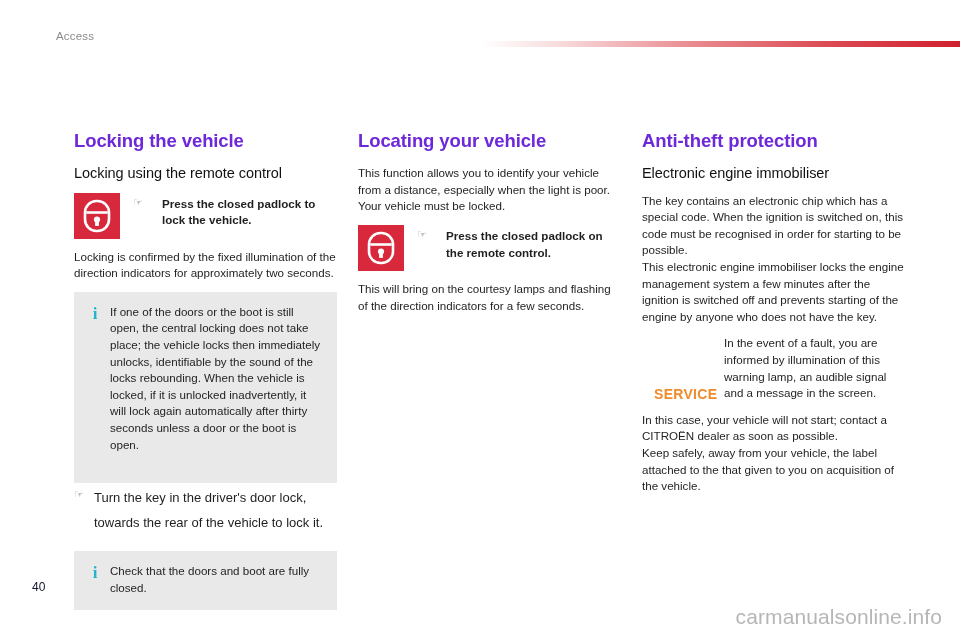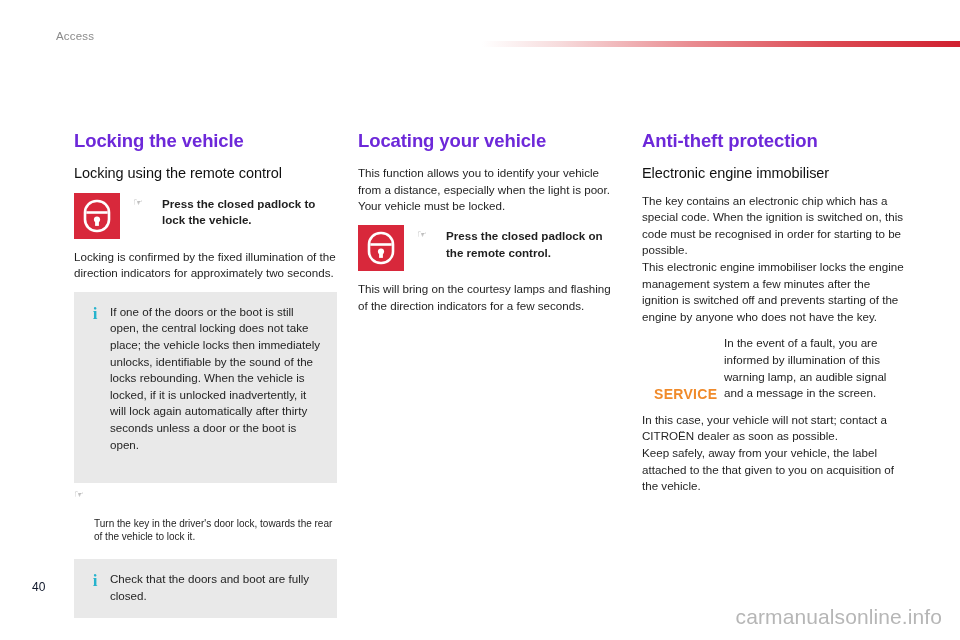--- a/index.html
+++ b/index.html
@@ -128,24 +128,23 @@
   }
   .bullet-row .hb {
     flex: 0 0 20px;
     color: #8a8a8a;
     font-size: 11px;
     line-height: 16.6px;
     padding-top: 1px;
   }
   .bullet-row .txt {
     flex: 1 1 auto;
-    font-size: 10px;
-    line-height: 13px;
-    color: #1f1f1f;
-    margin-top: 32px;
+    font-size: 13px;
+    line-height: 25px;
+    color: #1f1f1f;
   }
 
   
   .info-box {
     background: #e9e9e9;
     display: flex;
     align-items: flex-start;
     padding: 12px 14px 14px 10px;
     box-sizing: border-box;
     margin: 6px 0 0 0;

